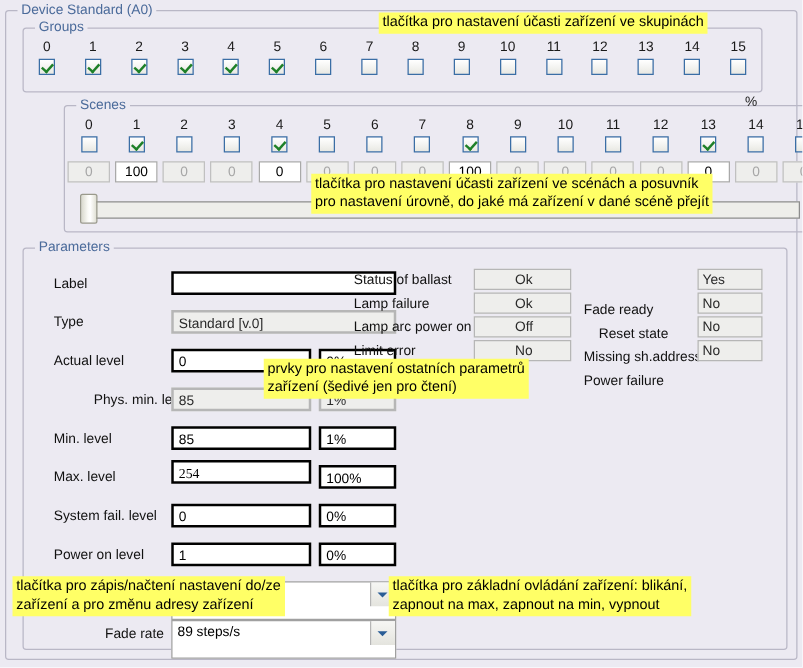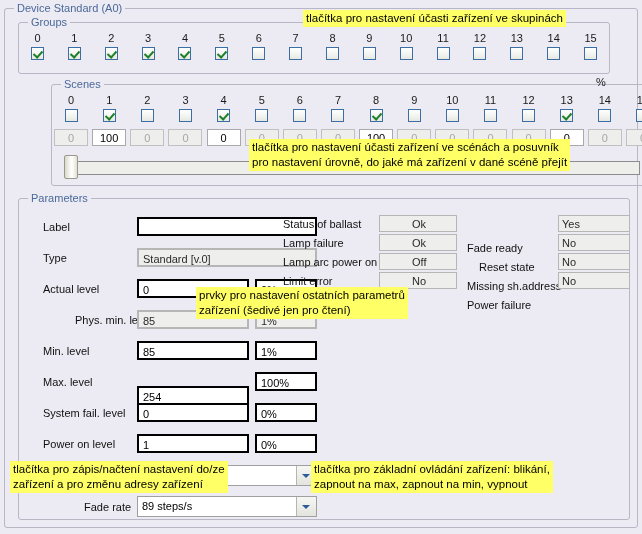--- a/index.html
+++ b/index.html
@@ -180,21 +180,21 @@
     cursor: default;
   }
   .p-val  { left: 118px; width: 112px; }
   .p-pct  { left: 236px; width: 62px; }
   .p-wide { left: 118px; width: 180px; }
 
   .p-combo {
     position: absolute;
     left: 118px;
     width: 180px;
-    height: 21px;
+    height: 31px;
     border: 1px solid #a0a0a0;
     background: #ffffff;
     box-sizing: border-box;
     font-size: 11px;
     line-height: 19px;
     padding: 0 4px;
     cursor: pointer;
   }
   .p-combo .arrow {
     position: absolute;
@@ -231,21 +231,21 @@
     color: #2a2a2a;
     font-size: 11px;
     padding: 0 3px;
     box-sizing: border-box;
     white-space: nowrap;
     overflow: hidden;
   }
   .s-col1-label { left: 264px; }
   .s-col1-field { left: 360px; width: 78px; padding-left: 32px; }
   .s-col2-label { left: 448px; margin-top: 24px; }
-  .s-col2-field { left: 539px; width: 72px; }
+  .s-col2-field { left: 539px; width: 52px; }
 
   
   .anno {
     position: absolute;
     background: #ffff66;
     color: #000000;
     font-size: 11.5px;
     line-height: 15px;
     padding: 1px 3px;
     white-space: pre;
@@ -340,21 +340,21 @@
         <div class="p-label" style="top: 83px;">Actual level</div>
         <div class="p-field p-val" style="top: 80px;">0</div>
         <div class="p-field p-pct" style="top: 80px;">0%</div>
         <div class="p-label" style="top: 114px; padding-left: 32px;">Phys. min. level</div>
         <div class="p-field p-val ro" style="top: 111px;">85</div>
         <div class="p-field p-pct ro" style="top: 111px;">1%</div>
         <div class="p-label" style="top: 145px;">Min. level</div>
         <div class="p-field p-val" style="top: 142px;">85</div>
         <div class="p-field p-pct" style="top: 142px;">1%</div>
         <div class="p-label" style="top: 176px;">Max. level</div>
-        <div class="p-field p-val" style="top: 187px;">254</div>
+        <div class="p-field p-val" style="top: 169px; font-family: Liberation Serif, serif;">254</div>
         <div class="p-field p-pct" style="top: 173px;">100%</div>
         <div class="p-label" style="top: 207px;">System fail. level</div>
         <div class="p-field p-val" style="top: 204px;">0</div>
         <div class="p-field p-pct" style="top: 204px;">0%</div>
         <div class="p-label" style="top: 238px;">Power on level</div>
         <div class="p-field p-val" style="top: 235px;">1</div>
         <div class="p-field p-pct" style="top: 235px;">0%</div>
         <div class="p-label" style="top: 270px;">Fade time</div>
         <div class="p-combo" style="top: 266px;"><span>1.4 s</span><span class="arrow"></span></div>
         <div class="p-label" style="top: 301px; padding-left: 41px;">Fade rate</div>
@@ -378,21 +378,21 @@
         <div class="s-label s-col2-label" style="top: 75px;">Power failure</div>
         <div class="s-field s-col2-field" style="top: 73px;">No</div>
       </div>
     <div id="buttons-row"></div>
   </div>
 
   <div id="annotations">
       <div class="anno" style="left: 303px; top: 10px;">tlačítka pro nastavení účasti zařízení ve skupinách</div>
       <div class="anno" style="left: 249px; top: 139px;">tlačítka pro nastavení účasti zařízení ve scénách a posuvník
 pro nastavení úrovně, do jaké má zařízení v dané scéně přejít</div>
-      <div class="anno" style="left: 196px; top: 287px;">prvky pro nastavení ostatních parametrů
+      <div class="anno" style="left: 211px; top: 287px;">prvky pro nastavení ostatních parametrů
 zařízení (šedivé jen pro čtení)</div>
       <div class="anno" style="left: 10px; top: 461px;">tlačítka pro zápis/načtení nastavení do/ze
 zařízení a pro změnu adresy zařízení</div>
       <div class="anno" style="left: 311px; top: 461px;">tlačítka pro základní ovládání zařízení: blikání,
 zapnout na max, zapnout na min, vypnout</div>
     </div>
 
 </div>
 
 </body></html>

